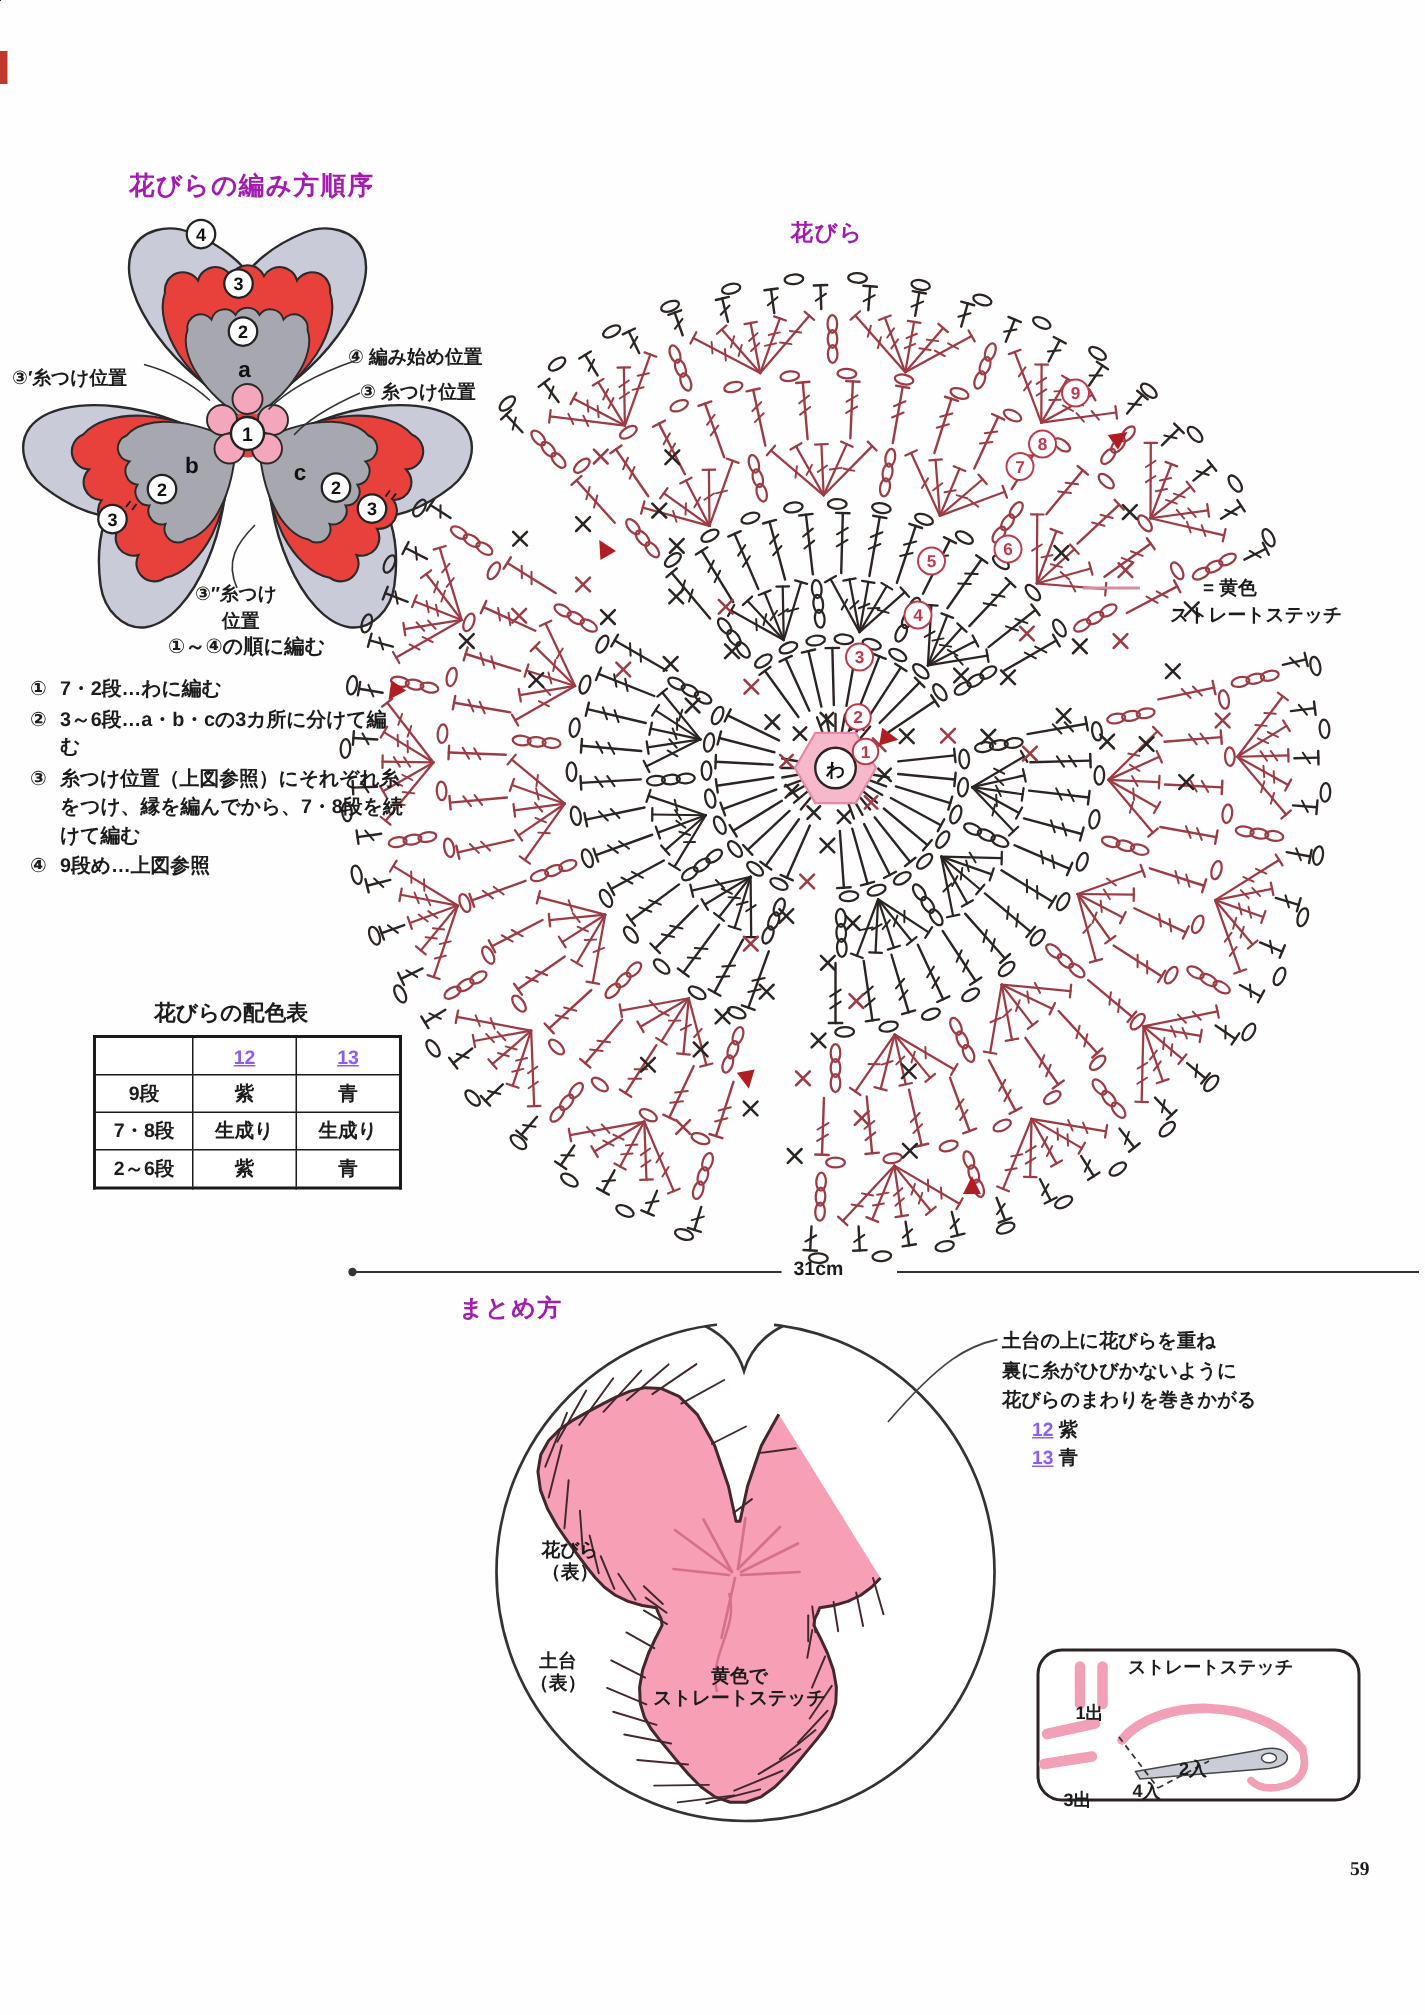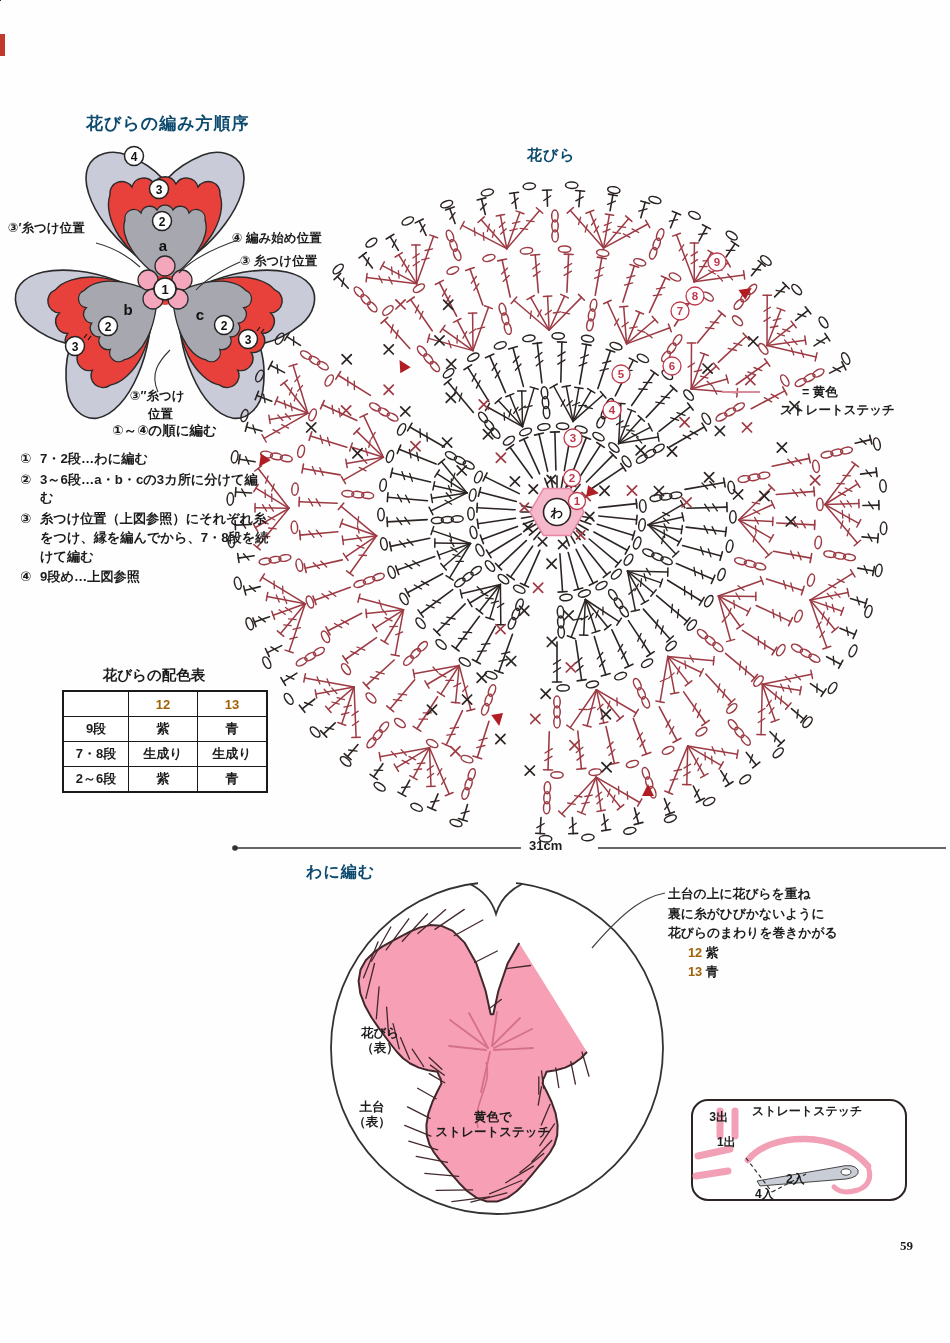--- a/index.html
+++ b/index.html
@@ -1,35 +1,35 @@
 <!DOCTYPE html>
 <html><head>
 <meta charset="utf-8">
 <style>
   html,body{margin:0;padding:0;}
   body{width:950px;height:1343px;position:relative;background:#fefefe;
        font-family:"Liberation Sans","DejaVu Sans",sans-serif;color:#1c1c1c;overflow:hidden;}
   #art{position:absolute;left:0;top:0;z-index:0;}
   .t{position:absolute;white-space:nowrap;font-weight:600;z-index:2;}
-  .red-title{color:#0c4a6e;font-weight:800;letter-spacing:1px;}
+  .red-title{color:#a21caf;font-weight:800;letter-spacing:1px;}
   .small{font-size:12.5px;}
   .corner-mark{position:absolute;left:0;top:34px;width:5px;height:22px;background:#c0392b;z-index:2;}
   
   .steps{position:absolute;left:20px;top:450px;width:250px;z-index:2;}
   .step{display:flex;font-size:13.2px;font-weight:700;line-height:1.42;margin-bottom:2px;}
   .step .n{flex:0 0 20px;}
   .step .x{flex:1;}
   
   .ctable-title{position:absolute;left:62px;top:666px;width:184px;text-align:center;
                 font-size:14.5px;font-weight:800;z-index:2;}
   .ctable{position:absolute;left:62px;top:690px;border:2px solid #1a1a1a;border-collapse:collapse;z-index:2;background:#fff;}
   .ctable td{border:1.2px solid #1a1a1a;text-align:center;font-size:13px;font-weight:700;
              height:24px;padding:0 4px;}
   .ctable td.c0{width:56px;} .ctable td.c1,.ctable td.c2{width:60px;}
-  .pinknum{color:#a16207;}
+  .pinknum{color:#8b5cf6;text-decoration:underline;}
   .notes{position:absolute;left:668px;top:884px;font-size:12.8px;font-weight:700;line-height:19.5px;z-index:2;}
   .notes .cl{margin-left:20px;}
   .lblblock{position:absolute;text-align:center;font-size:12.5px;font-weight:700;line-height:15px;z-index:2;}
   .pgnum{position:absolute;left:900px;top:1238px;font-size:13px;font-family:"Liberation Serif","DejaVu Serif",serif;
          font-weight:600;z-index:2;}
 </style>
 </head>
 <body>
 
 <svg id="art" width="950" height="1343" viewBox="0 0 950 1343">
@@ -1876,21 +1876,21 @@
       <path d="M 746,1158 L 772,1192"></path>
         <path d="M 772,1192 L 806,1174"></path>
     </g>
   </g>
 </svg>
 
 <div class="corner-mark"></div>
 
 <div class="t red-title" style="left:86px;top:112px;font-size:17px;">花びらの編み方順序</div>
 
-<div class="t small" style="left:8px;top:220px;text-align:center;">③′糸つけ位置</div>
+<div class="t small" style="left:8px;top:244px;text-align:center;">③′糸つけ位置</div>
 <div class="t small" style="left:232px;top:230px;">④ 編み始め位置</div>
 <div class="t small" style="left:240px;top:253px;text-align:center;">③ 糸つけ位置</div>
 <div class="t small" style="left:130px;top:388px;">③″糸つけ</div>
 <div class="t small" style="left:148px;top:406px;">位置</div>
 <div class="t" style="left:112px;top:422px;font-size:13.5px;font-weight:700;">①～④の順に編む</div>
 
 <div class="steps">
   <div class="step">
     <span class="n">①</span>
     <span class="x">7・2段…わに編む</span>
@@ -1938,21 +1938,21 @@
 <div class="t red-title" style="left:527px;top:146px;font-size:15px;">花びら</div>
 
 <div class="t small" style="left:766px;top:384px;margin-left:36px;">
   <span>=</span>
   <span>黄色</span>
 </div>
 <div class="t small" style="left:780px;top:402px;">ストレートステッチ</div>
 
 <div class="t" style="left:529px;top:838px;font-size:13px;">31cm</div>
 
-<div class="t red-title" style="left:306px;top:862px;font-size:16px;">わに編む</div>
+<div class="t red-title" style="left:306px;top:862px;font-size:16px;">まとめ方</div>
 
 <div class="notes">
   <div>土台の上に花びらを重ね</div>
   <div>裏に糸がひびかないように</div>
   <div>花びらのまわりを巻きかがる</div>
   <div class="cl">
     <span class="pinknum">12</span>
     <span>紫</span></div>
   <div class="cl">
     <span class="pinknum">13</span>
@@ -1967,17 +1967,17 @@
   <div>土台</div>
   <div>（表）</div>
 </div>
 <div class="lblblock" style="left:418px;top:1110px;width:150px;">
   <div>黄色で</div>
   <div>ストレートステッチ</div>
 </div>
 
 <div class="t" style="left:752px;top:1103px;font-size:12px;font-weight:800;">ストレートステッチ</div>
 <div class="t" style="left:717px;top:1134px;font-size:12px;font-weight:800;">1出</div>
-<div class="t" style="left:709px;top:1109px;font-size:12px;font-weight:800;font-family:Liberation Mono, monospace;">3出</div>
+<div class="t" style="left:709px;top:1192px;font-size:12px;font-weight:800;">3出</div>
 <div class="t" style="left:755px;top:1186px;font-size:12px;font-weight:800;">4入</div>
 <div class="t" style="left:786px;top:1171px;font-size:12px;font-weight:800;">2入</div>
 
 <div class="pgnum">59</div>
 
 </body></html>

